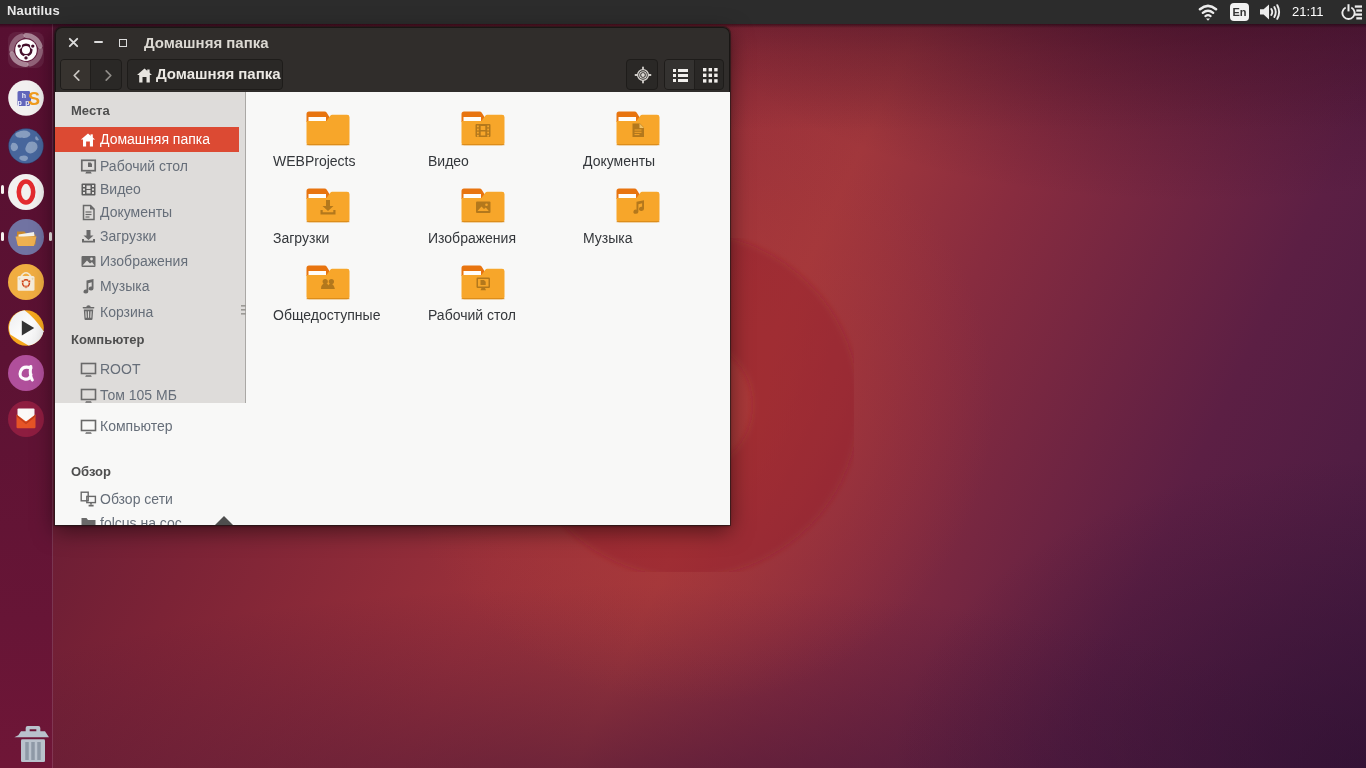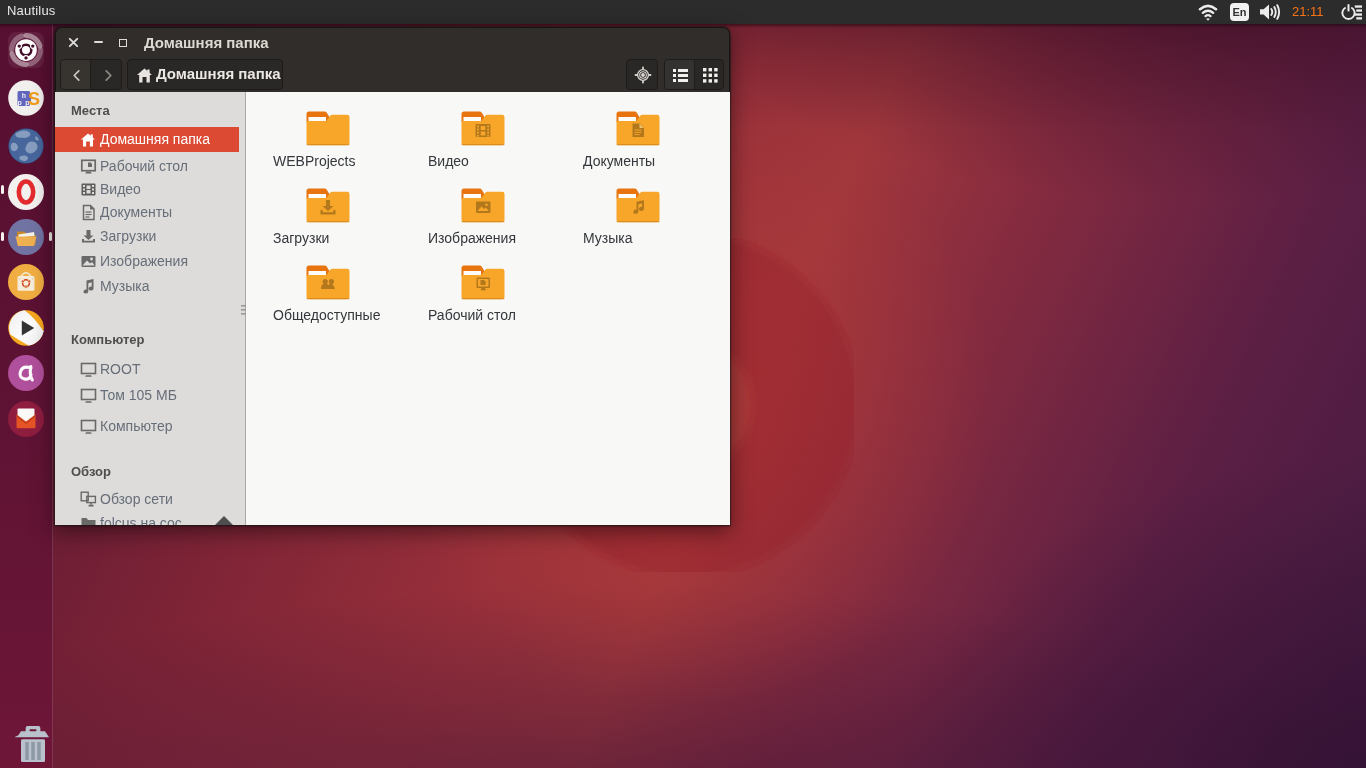--- a/index.html
+++ b/index.html
@@ -14,45 +14,45 @@
       radial-gradient(circle 390px at 690px 400px, rgba(175,58,56,.8), rgba(175,58,56,0) 78%),
       radial-gradient(ellipse 700px 280px at 1200px 0px, rgba(52,13,40,.55), rgba(52,13,40,0) 72%),
       radial-gradient(ellipse 640px 420px at 1366px 768px, rgba(45,15,48,.7), rgba(45,15,48,0) 74%),
       radial-gradient(ellipse 1100px 340px at 620px 850px, rgba(60,19,55,.72), rgba(60,19,55,0) 78%),
       linear-gradient(115deg, #4e1333 0%, #7c2336 26%, #99303a 44%, #a1373c 54%, #882c3f 64%, #5c1f44 82%, #451b42 100%);
   }
   #ring { position:absolute; left:0; top:0; }
 
   
   #panel { position:absolute; left:0; top:0; width:1366px; height:24px; background:#2c2c2c; color:#e8e8e8; }
-  #panel .appname { position:absolute; left:7px; top:3px; font-size:13px; font-weight:normal; letter-spacing:.2px; }
+  #panel .appname { position:absolute; left:7px; top:3px; font-size:13px; font-weight:bold; letter-spacing:.2px; }
   #panelshadow { position:absolute; left:0; top:24px; width:1366px; height:4px;
     background:linear-gradient(180deg, rgba(25,2,12,.55), rgba(25,2,12,0)); }
-  #clock { position:absolute; left:1292px; top:4px; font-size:13px; color:#f97316; }
+  #clock { position:absolute; left:1292px; top:4px; font-size:13px; color:#ffffff; }
   #enbadge { position:absolute; left:1230px; top:3px; width:19px; height:18px; background:#f2f2f2; border-radius:4px;
     color:#333; font-size:11px; font-weight:bold; text-align:center; line-height:18px; }
 
   
   #launcher { position:absolute; left:0; top:24px; width:53px; height:744px;
     background:linear-gradient(180deg,#570f31 0%,#5c1233 45%,#671536 80%,#6f1637 100%); }
   #launcher:after { content:""; position:absolute; right:0; top:0; width:1px; height:100%; background:rgba(255,255,255,.14); }
   .licon { position:absolute; left:6px; width:40px; height:40px; }
   .pip { position:absolute; width:3px; height:9px; background:#f5f2ef; border-radius:2px; }
 
   
   #win { position:absolute; left:55px; top:27px; width:675px; height:498px;
     box-shadow:0 0 0 1px rgba(30,26,24,.55), 0 6px 22px rgba(0,0,0,.5), 0 1px 3px rgba(0,0,0,.4); border-radius:7px 7px 0 0; }
   #header { position:absolute; left:0; top:0; width:675px; height:65px; background:#302d2b;
     border-radius:7px 7px 0 0; border:1px solid #181614; border-bottom:none; }
   #titlebar { position:absolute; left:0; top:0; width:100%; height:29px; color:#d9d6d0; }
   #title { position:absolute; left:88px; top:6px; font-size:15px; font-weight:bold; color:#dcd9d3; }
   #toolbar { position:absolute; left:0; top:29px; width:100%; height:36px; }
   .toolbtn { position:absolute; background:#2a2826; border:1px solid #1e1c1a; border-radius:4px; }
   #content { position:absolute; left:0; top:65px; width:675px; height:433px; background:#f8f8f7; overflow:hidden; }
-  #sidebar { position:absolute; left:0; top:0; width:191px; height:433px; background:#dedcda; border-right:1px solid #aaa8a5; }
+  #sidebar { position:absolute; left:0; top:0; width:191px; height:311px; background:#dedcda; border-right:1px solid #aaa8a5; }
   .shead { position:absolute; left:16px; font-size:13px; font-weight:bold; color:#4e4e4e; }
   .srow { position:absolute; left:0; width:184px; height:24px; font-size:14px; color:#666e79; }
   .srow .lbl { position:absolute; left:45px; top:4px; }
   .srow svg { position:absolute; left:25px; top:4px; }
   #selrow { position:absolute; left:0; top:35px; width:184px; height:25px; background:#dc4a33; color:#fff; font-size:14px; }
   #selrow .lbl { position:absolute; left:45px; top:4px; }
   #grip { position:absolute; left:186px; top:213px; }
 
   
   .fitem { position:absolute; width:110px; text-align:left; }
@@ -351,20 +351,31 @@
           <div class="lbl">Изображения</div>
         </div>
         <div class="srow" style="top:182px">
           <svg width="17" height="17" viewBox="0 0 17 17">
             <g fill="#696969">
             <path d="M6.5 2.5 l7 -1.5 v9.5 a2.4 2 0 1 1 -1.8 -1.9 V4.2 L8.3 5.3 v8.2 a2.4 2 0 1 1 -1.8 -1.9 Z"></path>
           </g>
           </svg>
           <div class="lbl">Музыка</div>
         </div>
+        <div class="srow" style="top:208px">
+          <svg width="17" height="17" viewBox="0 0 17 17">
+            <g fill="#696969">
+            <path d="M3.8 5.5 h9.4 l-0.7 9.5 a1 1 0 0 1 -1 0.9 h-6 a1 1 0 0 1 -1 -0.9 Z"></path>
+            <path d="M5.9 7.2 l0.3 6.6 M8.5 7.2 v6.6 M11.1 7.2 l-0.3 6.6" stroke="#dedcda" stroke-width="1.1" fill="none"></path>
+            <rect x="2.6" y="2.9" width="11.8" height="1.7" rx="0.8"></rect>
+            <path d="M6.3 2.9 q0 -1.6 2.2 -1.6 q2.2 0 2.2 1.6 Z"></path>
+          </g>
+          </svg>
+          <div class="lbl">Корзина</div>
+        </div>
         <div class="shead" style="top:240px">Компьютер</div>
         <div class="srow" style="top:265px">
           <svg width="17" height="17" viewBox="0 0 17 17">
             <rect x="1.5" y="2.5" width="14" height="10" fill="none" stroke="#696969" stroke-width="1.6"></rect>
             <path d="M6 14.2 h5 l0.8 1.6 h-6.6 Z" fill="#696969"></path>
           </svg>
           <div class="lbl">ROOT</div>
         </div>
         <div class="srow" style="top:291px">
           <svg width="17" height="17" viewBox="0 0 17 17">

